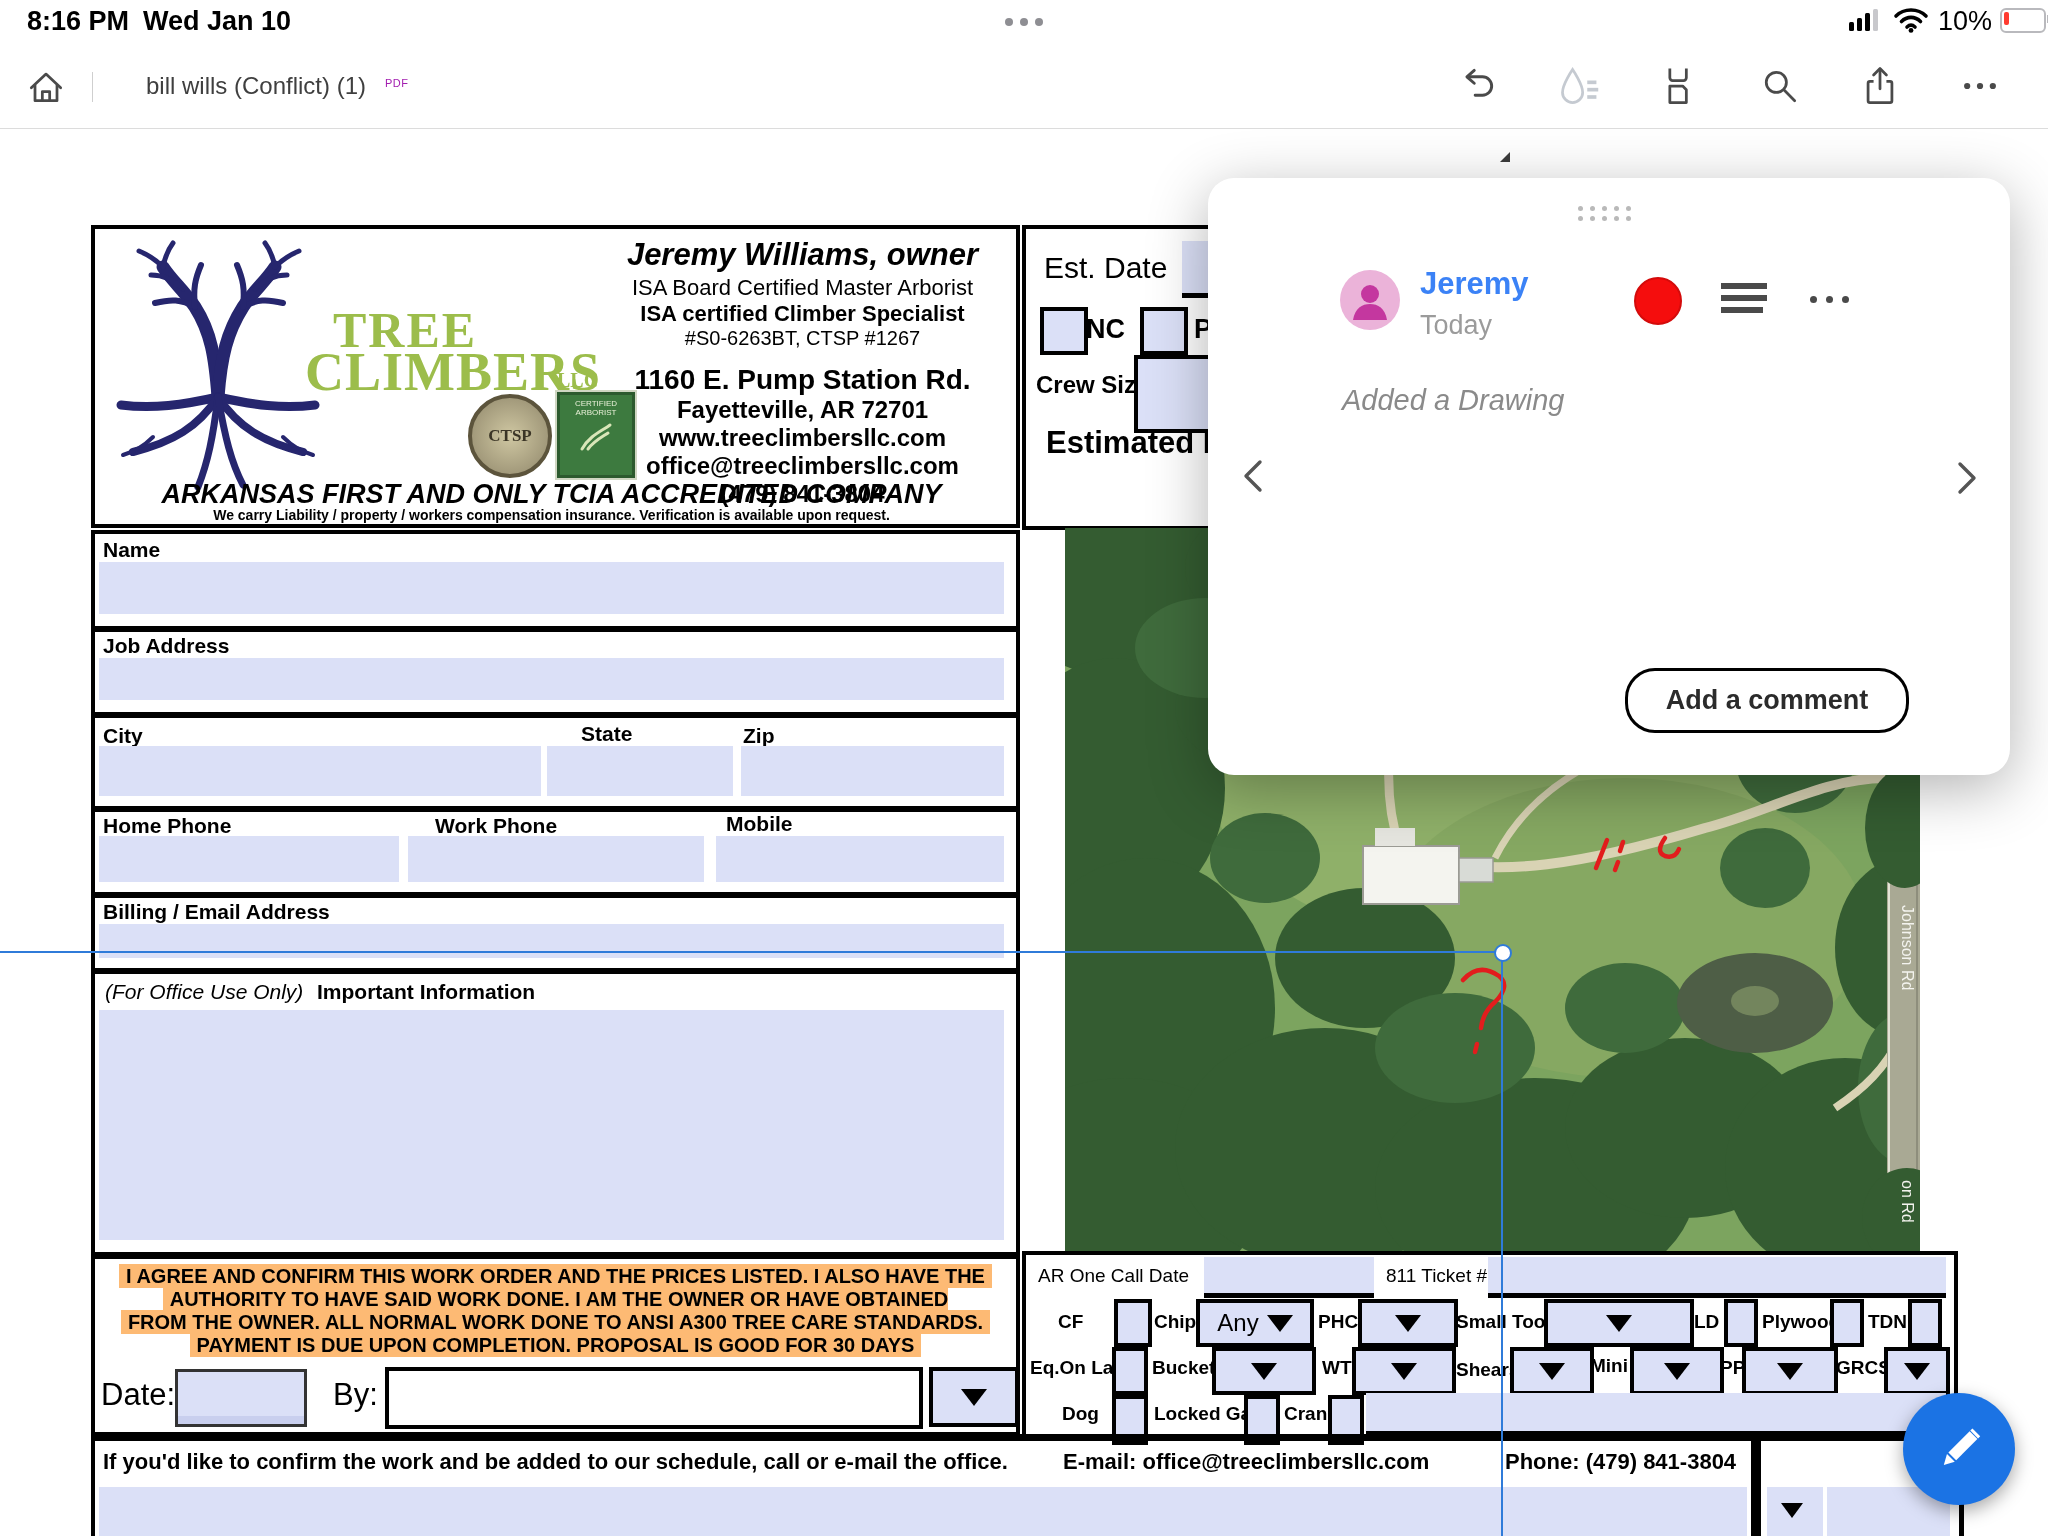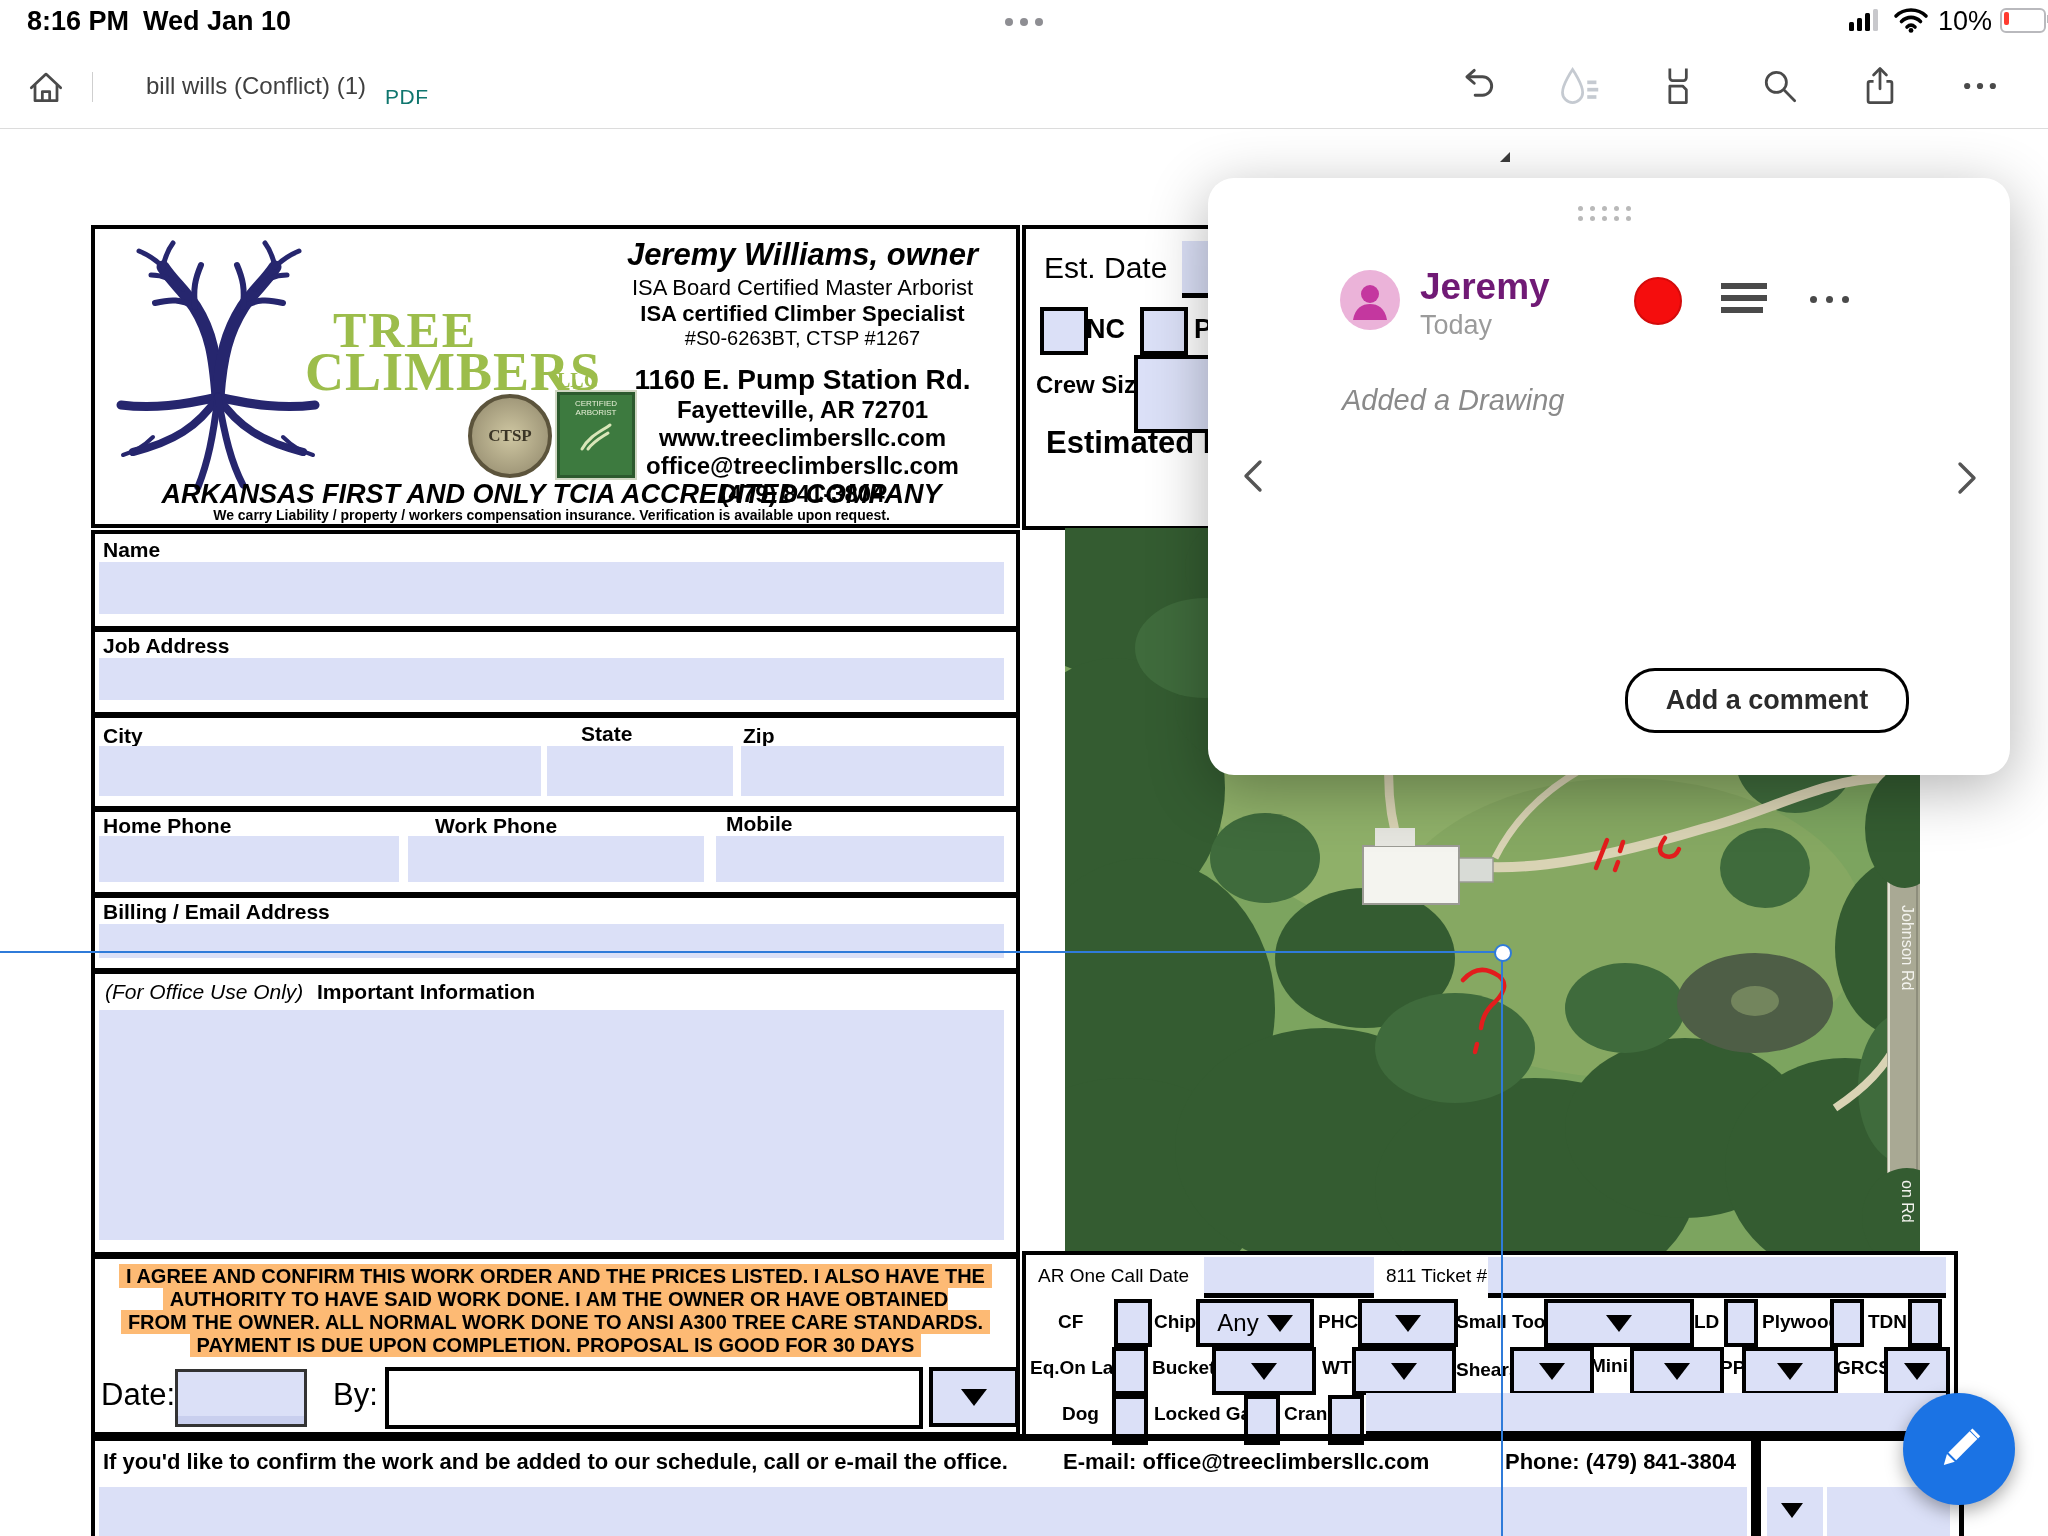--- a/index.html
+++ b/index.html
@@ -67,21 +67,21 @@
 <div class="abs" style="left:0;top:46px;width:2048px;height:82px;border-bottom:1px solid #dcdcdc;">
   <div class="icbtn" style="left:22px;top:16px;">
     <svg width="44" height="44" viewBox="0 0 48 48">
       <path d="M8 26 L24 11 L40 26" stroke="#4a4a4a" stroke-width="3" fill="none" stroke-linejoin="round" stroke-linecap="round"></path>
       <path d="M12 23 V40 H36 V23" stroke="#4a4a4a" stroke-width="3" fill="none" stroke-linejoin="round"></path>
       <path d="M20 40 V30 H28 V40" stroke="#4a4a4a" stroke-width="3" fill="none" stroke-linejoin="round"></path>
     </svg>
   </div>
   <div class="abs" style="left:92px;top:26px;width:1px;height:30px;background:#cfcfcf;"></div>
   <span class="abs" style="left:146px;top:26px;font-size:24px;color:#3f3f3f;">bill wills (Conflict) (1)</span>
-  <span class="abs" style="left:385px;top:31px;font-size:21px;color:#0f766e;letter-spacing:.5px;margin-top:8px;">PDF</span>
+  <span class="abs" style="left:385px;top:31px;font-size:11px;color:#a21caf;letter-spacing:.5px;">PDF</span>
 
   <div class="icbtn" style="left:1453px;top:16px;">
     <svg width="44" height="44" viewBox="0 0 48 48">
       <path d="M16 14 H30 a10 10 0 0 1 0 20 h-8" stroke="#4a4a4a" stroke-width="3.2" fill="none" stroke-linecap="round"></path>
       <path d="M21 7 L13 14 L21 21" stroke="#4a4a4a" stroke-width="3.2" fill="none" stroke-linecap="round" stroke-linejoin="round"></path>
     </svg>
   </div>
   <div class="abs" style="left:1500px;top:106px;width:0;height:0;border-right:10px solid #3c3c3c;border-top:10px solid transparent;"></div>
 
   <div class="icbtn" style="left:1555px;top:16px;">
@@ -408,21 +408,21 @@
       <div class="dot"></div>
       <div class="dot"></div>
       <div class="dot"></div>
   </div>
   <div class="abs" style="left:132px;top:92px;width:60px;height:60px;border-radius:50%;background:#ebb3d9;overflow:hidden;">
     <svg width="60" height="60" viewBox="0 0 60 60">
       <circle cx="30" cy="24" r="9" fill="#c4379f"></circle>
       <path d="M13 50 C15 38 22 34 30 34 C38 34 45 38 47 50 Z" fill="#c4379f"></path>
     </svg>
   </div>
-  <span class="abs" style="left:212px;top:88px;font-size:37px;font-weight:bold;color:#701a75;">Jeremy</span>
+  <span class="abs" style="left:212px;top:88px;font-size:31px;font-weight:bold;color:#3b82f6;">Jeremy</span>
   <span class="abs" style="left:212px;top:132px;font-size:27px;color:#9b9b9b;">Today</span>
   <div class="abs" style="left:426px;top:99px;width:44px;height:44px;border-radius:50%;background:#f50d0d;border:2px solid #d40b0b;"></div>
   <div class="abs" style="left:513px;top:105px;display:flex;flex-direction:column;gap:6px;">
     <div class="hbar"></div>
       <div class="hbar"></div>
       <div class="hbar" style="width:42px;"></div>
   </div>
   <div class="abs" style="left:602px;top:118px;display:flex;gap:9px;">
     <div class="pdot"></div>
       <div class="pdot"></div>

